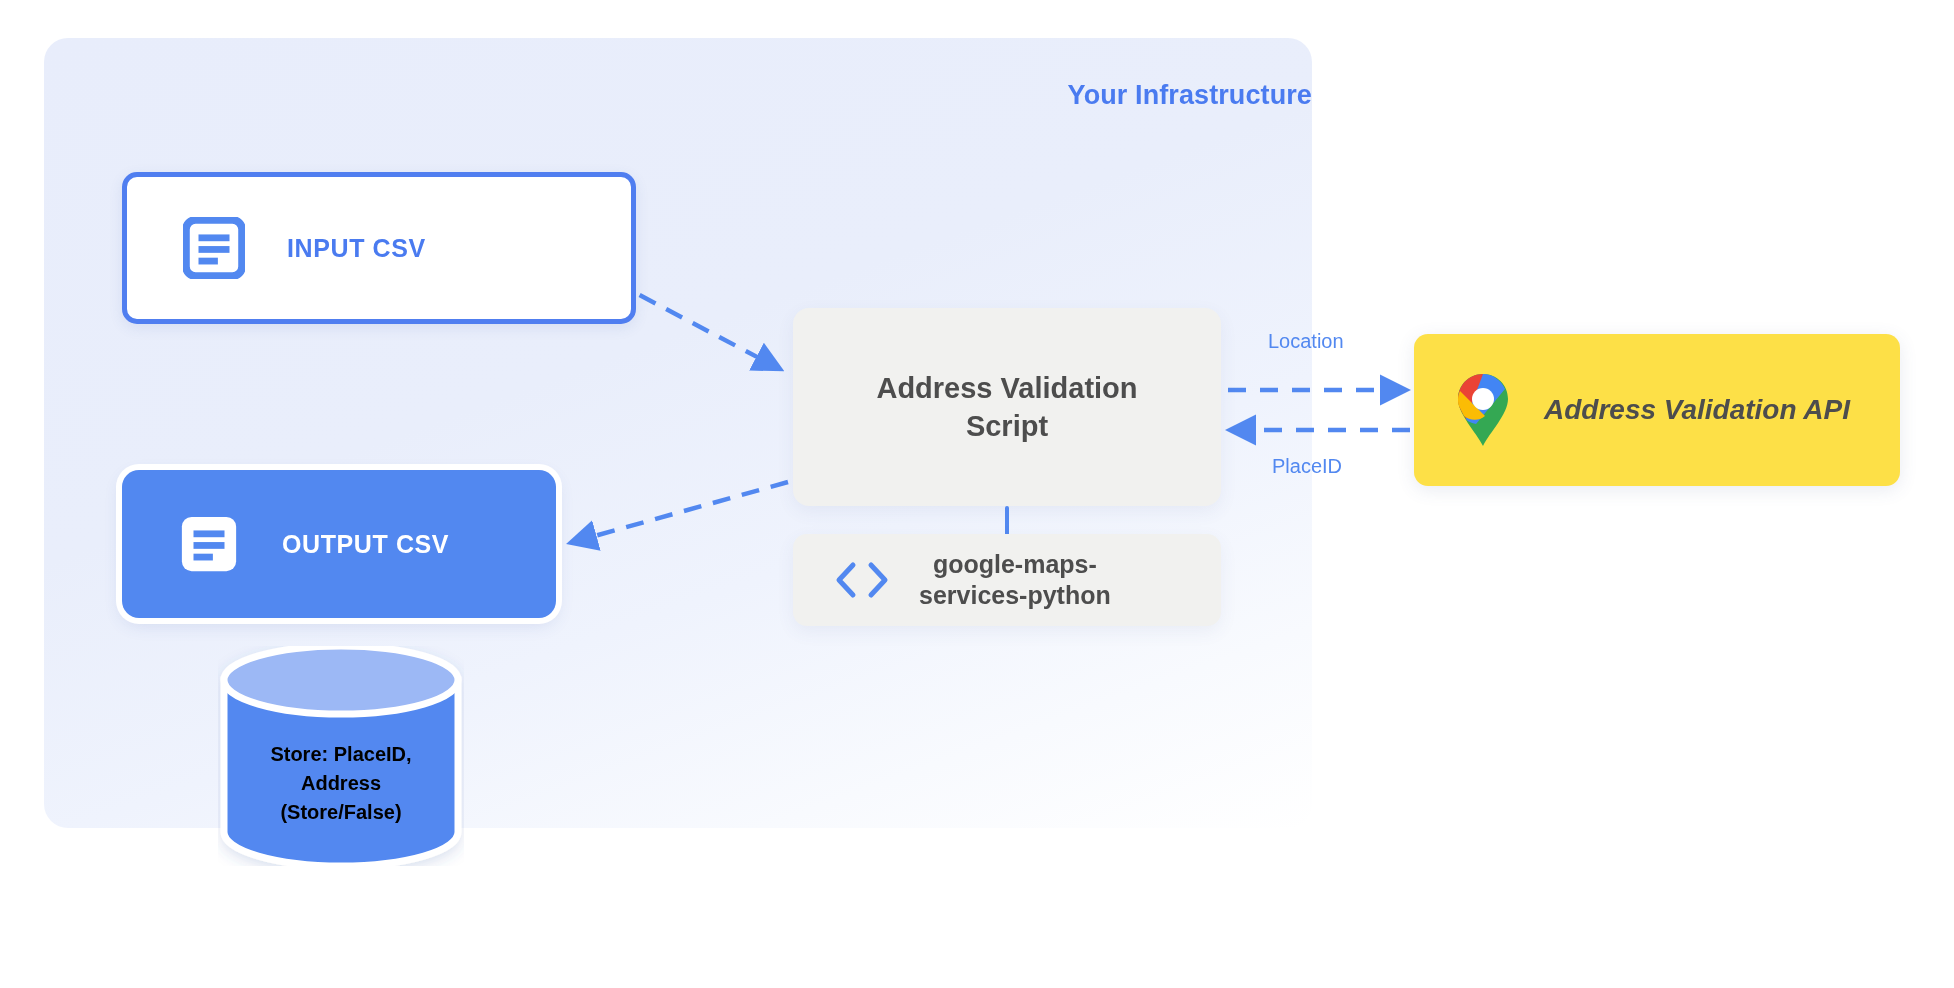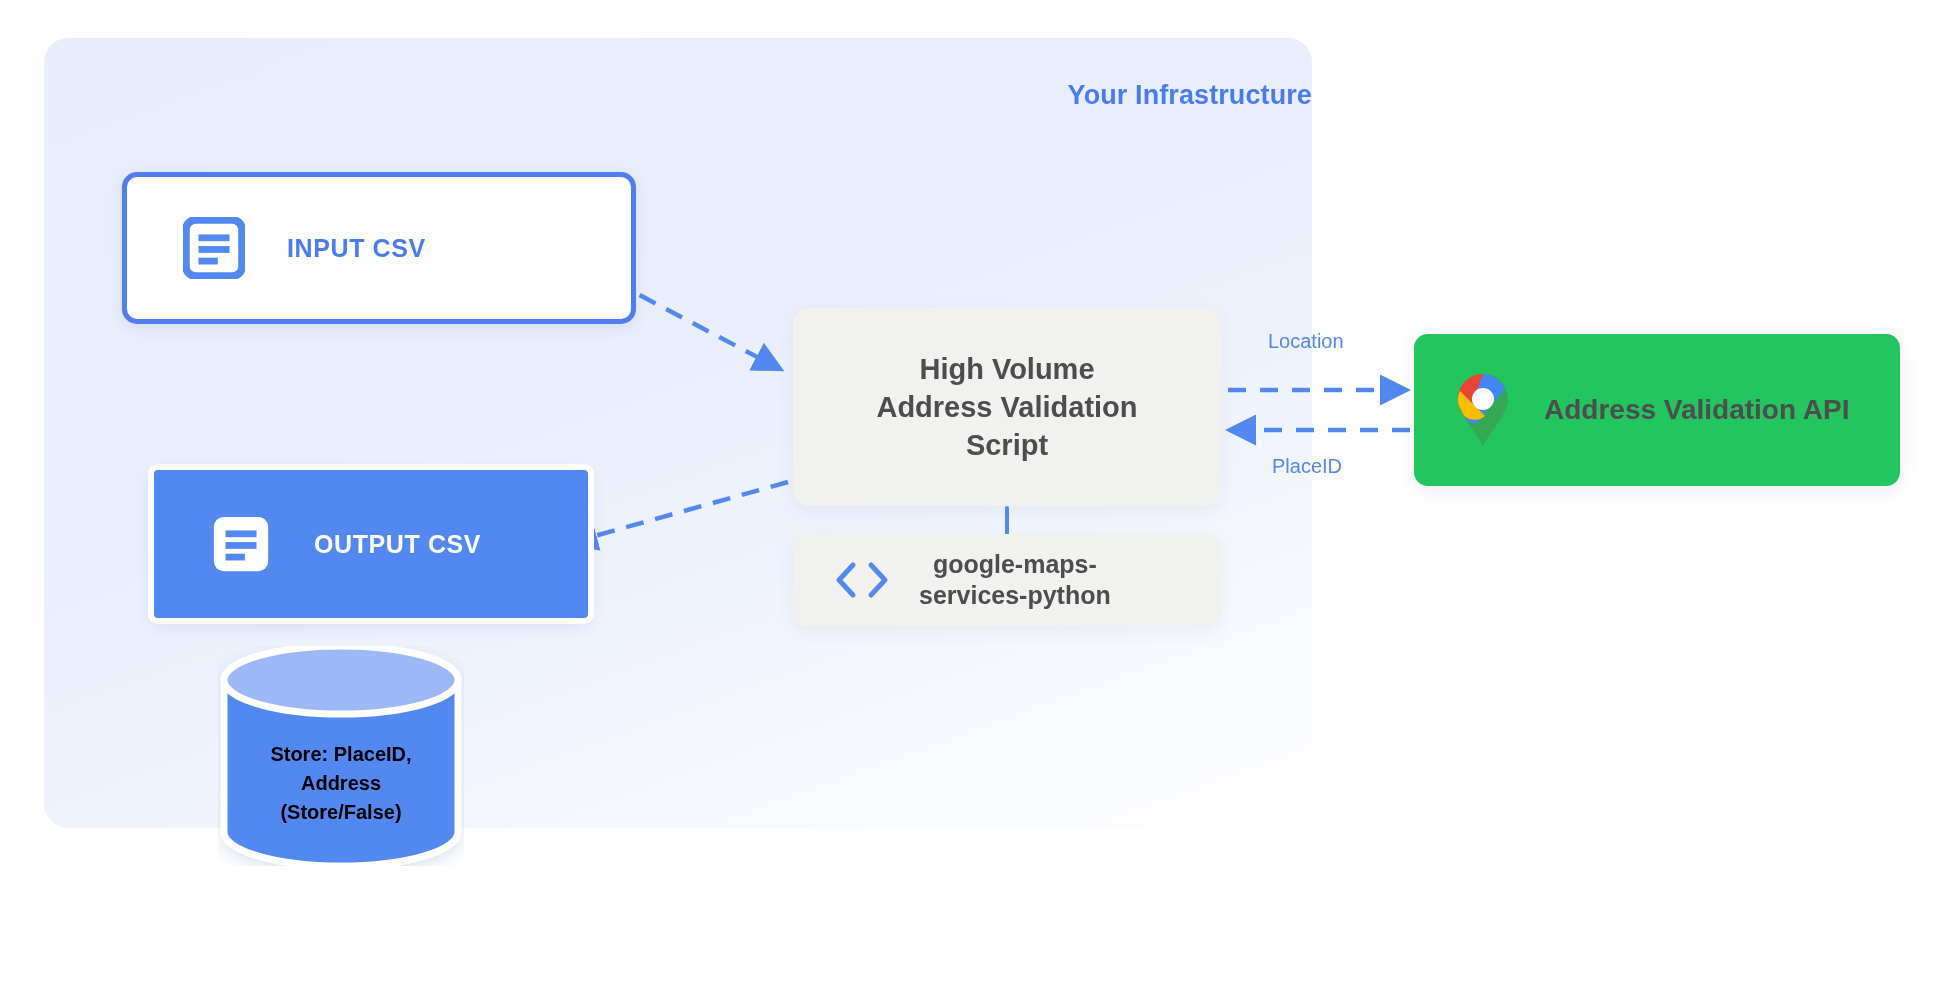--- a/index.html
+++ b/index.html
@@ -73,24 +73,23 @@
     margin-left: 42px;
   }
 
   
   .output-csv {
     left: 122px;
     top: 470px;
     width: 434px;
     height: 148px;
     background: #5288f0;
-    border-radius: 4px;
+    border-radius: 17px;
     box-shadow: 0 0 0 6px #ffffff, 0 6px 18px rgba(60, 90, 170, 0.16);
     padding-left: 56px;
-    margin-left: 32px;
   }
   .output-csv .doc-label {
     font-size: 25px;
     font-weight: bold;
     color: #ffffff;
     letter-spacing: 0.6px;
     margin-left: 42px;
   }
 
   
@@ -160,27 +159,28 @@
     text-align: center;
   }
 
   
   .api-box {
     position: absolute;
     left: 1414px;
     top: 334px;
     width: 486px;
     height: 152px;
-    background: #22c55e;
+    background: #fde047;
     border-radius: 14px;
     display: flex;
     align-items: center;
     padding-left: 38px;
     box-sizing: border-box;
     box-shadow: 0 4px 18px rgba(70, 90, 140, 0.12);
+    font-style: italic;
   }
   .gmaps-pin { width: 62px; height: 76px; flex: 0 0 auto; display:block; }
   .api-label {
     margin-left: 30px;
     font-size: 28px;
     font-weight: bold;
     color: #4d4d4d;
   }
 
   
@@ -290,21 +290,20 @@
     </svg>
     <div class="db-text">
       <div>Store: PlaceID,</div>
       <div>Address</div>
       <div>(Store/False)</div>
     </div>
   </div>
 
   <div class="script-box">
     <div class="script-text">
-      <div>High Volume</div>
       <div>Address Validation</div>
       <div>Script</div>
     </div>
   </div>
 
   <div class="connector"></div>
 
   <div class="lib-box">
     <svg class="code-icon" viewBox="0 0 58 42">
       <polyline points="20,6 6,21 20,36" fill="none" stroke="#5288f0" stroke-width="5" stroke-linecap="round" stroke-linejoin="round"></polyline>

